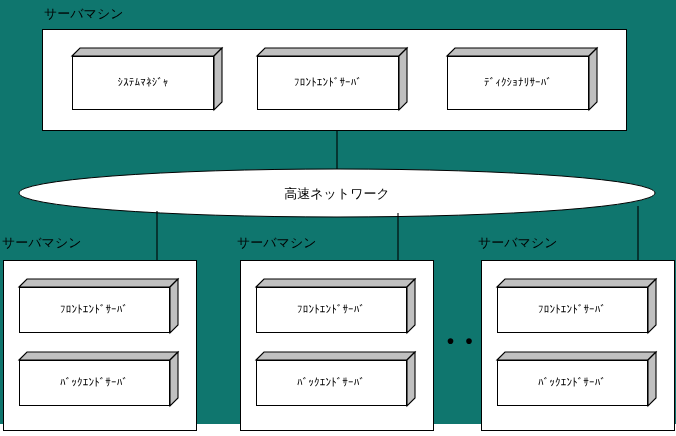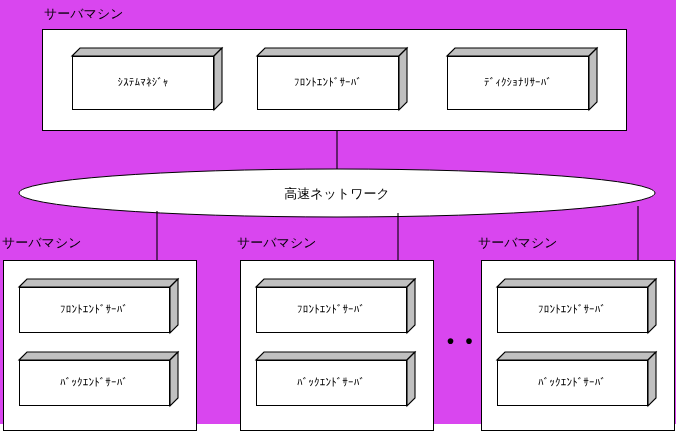--- a/index.html
+++ b/index.html
@@ -10,21 +10,21 @@
   body {
     width: 676px;
     height: 436px;
     font-family: "Liberation Sans", "DejaVu Sans", sans-serif;
     overflow: hidden;
   }
   #diagram-root {
     position: relative;
     width: 676px;
     height: 424px;
-    background: #d946ef;
+    background: #0f766e;
     text-align: center;
   }
   svg.diagram {
     display: block;
     width: 676px;
     height: 436px;
   }
   .line {
     stroke: #000000;
     stroke-width: 1.1;

